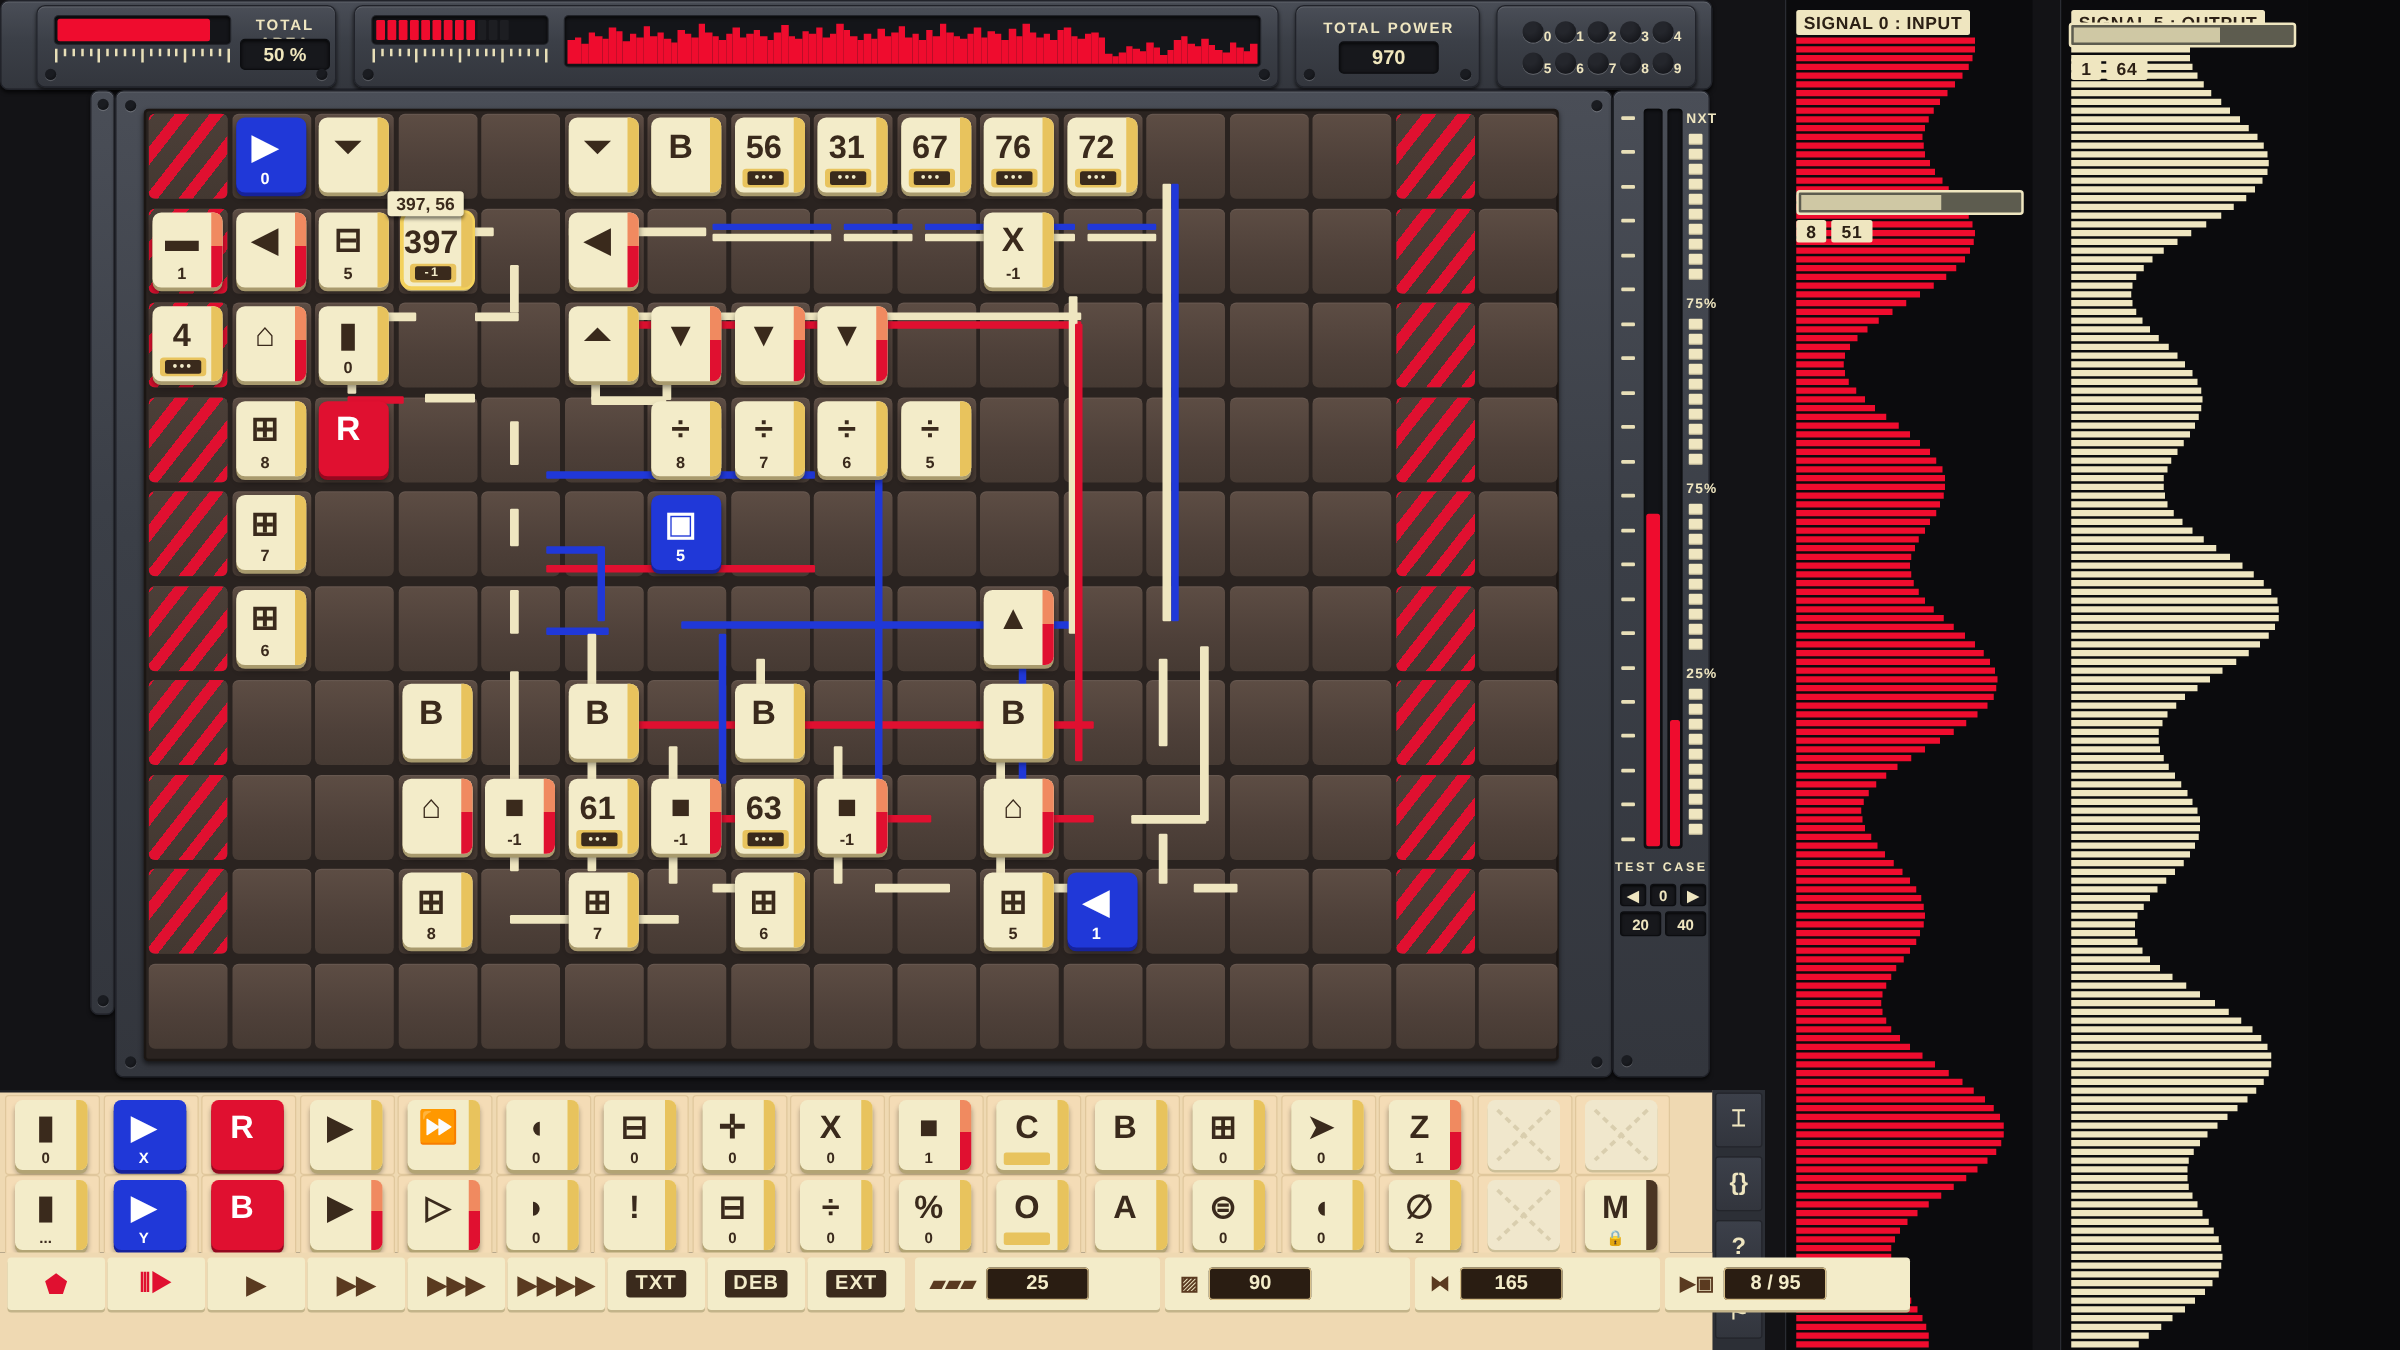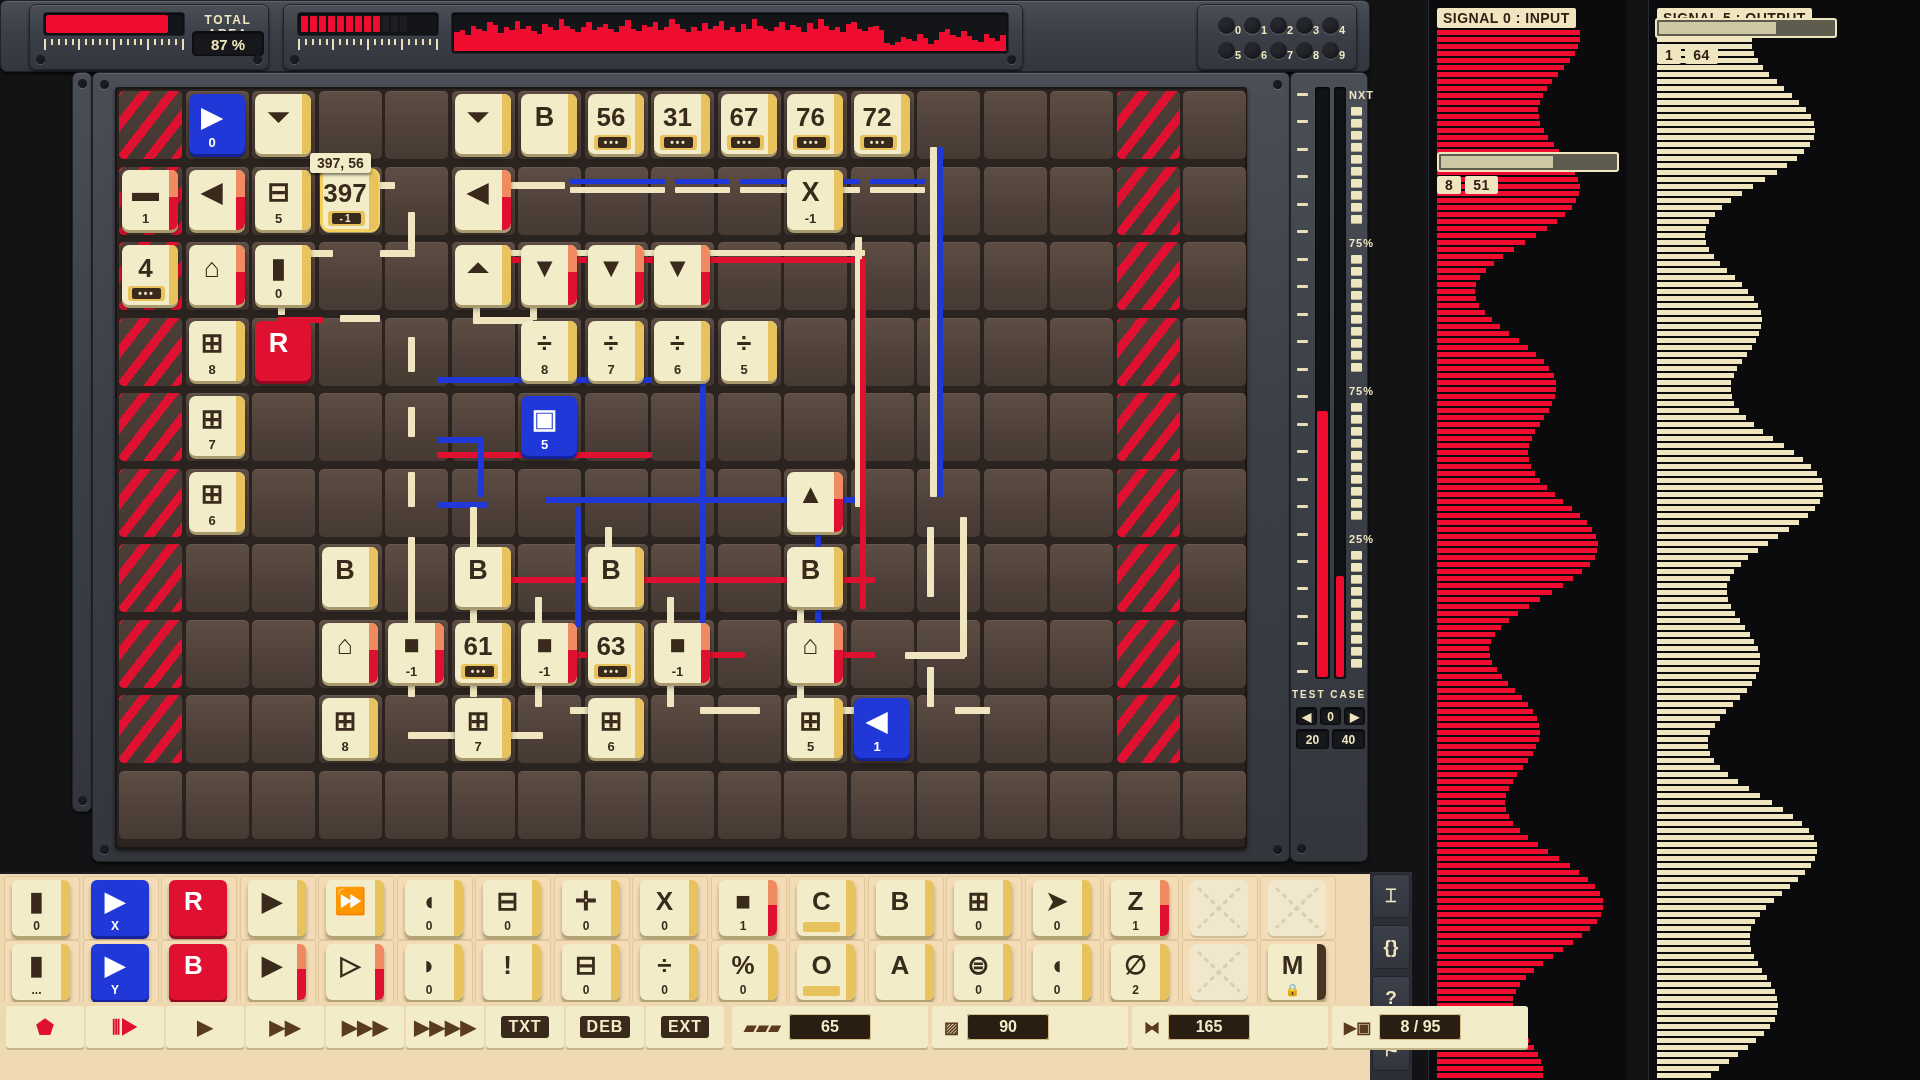--- a/index.html
+++ b/index.html
@@ -207,21 +207,21 @@
           <i style="height: 6px;"></i>
           <i style="height: 6px;"></i>
           <i style="height: 11px;"></i>
           <i style="height: 6px;"></i>
           <i style="height: 6px;"></i>
           <i style="height: 6px;"></i>
           <i style="height: 6px;"></i>
           <i style="height: 11px;"></i>
         </div>
       <div class="cap-title" style="left:160px; top:8px; width:76px;">TOTAL AREA</div>
-      <div class="big-readout" style="left:162px; top:26px; width:72px; height:25px; font-size:15px; line-height:25px;">87 %</div>
+      <div class="big-readout" style="left:162px; top:26px; width:72px; height:25px; font-size:15px; line-height:25px;">50 %</div>
       <div class="screw" style="left:6px; bottom:5px;"></div>
       <div class="screw" style="right:6px; bottom:5px;"></div>
     </div>
 
     <div class="tp-seg panel" style="left:282px; width:740px;">
       <div class="bar-frame" style="left:14px; top:8px; width:140px; height:22px;">
         <div id="pw-segments" style="position:absolute; left:3px; top:3px; bottom:3px; display:flex; gap:2px;">
             <i style="width: 7px; background: rgb(239, 12, 46); display: block; border-radius: 1px;"></i>
             <i style="width: 7px; background: rgb(239, 12, 46); display: block; border-radius: 1px;"></i>
             <i style="width: 7px; background: rgb(239, 12, 46); display: block; border-radius: 1px;"></i>
@@ -360,20 +360,26 @@
             <i style="flex: 1 1 0%; height: 48%; background: rgb(239, 12, 46); display: block;"></i>
             <i style="flex: 1 1 0%; height: 36%; background: rgb(239, 12, 46); display: block;"></i>
             <i style="flex: 1 1 0%; height: 28%; background: rgb(239, 12, 46); display: block;"></i>
             <i style="flex: 1 1 0%; height: 44%; background: rgb(239, 12, 46); display: block;"></i>
           </div>
       </div>
       <div class="screw" style="left:6px; bottom:5px;"></div>
       <div class="screw" style="right:6px; bottom:5px;"></div>
     </div>
 
+    <div class="tp-seg panel" style="left:1035px; width:148px;">
+      <div class="cap-title" style="left:0; top:10px; width:148px;">TOTAL POWER</div>
+      <div class="big-readout" style="left:34px; top:28px; width:80px; height:26px; font-size:16px; line-height:26px;">970</div>
+      <div class="screw" style="left:6px; bottom:5px;"></div>
+      <div class="screw" style="right:6px; bottom:5px;"></div>
+    </div>
 
     <div class="tp-seg panel" style="left:1196px; width:160px;">
       <div id="keypad" style="left:0; top:0; width:160px; height:66px;">
           <div class="kp-dot" style="left: 20px; top: 12px;"></div>
           <div class="kp-num" style="left: 37px; top: 19px;">0</div>
           <div class="kp-dot" style="left: 46px; top: 12px;"></div>
           <div class="kp-num" style="left: 63px; top: 19px;">1</div>
           <div class="kp-dot" style="left: 72px; top: 12px;"></div>
           <div class="kp-num" style="left: 89px; top: 19px;">2</div>
           <div class="kp-dot" style="left: 98px; top: 12px;"></div>
@@ -1580,21 +1586,21 @@
         <span class="tag">TXT</span>
       </div>
       <div class="sbtn" style="left: 566px; width: 78px;">
         <span class="tag">DEB</span>
       </div>
       <div class="sbtn" style="left: 646px; width: 78px;">
         <span class="tag">EXT</span>
       </div>
       <div class="sbtn" style="left: 732px; width: 196px; justify-content: flex-start; padding-left: 12px;">
         <span class="micon" style="font-size: 16px;">▰▰▰</span>
-        <span class="counter">65</span>
+        <span class="counter">25</span>
       </div>
       <div class="sbtn" style="left: 932px; width: 196px; justify-content: flex-start; padding-left: 12px;">
         <span class="micon" style="font-size: 16px;">▨</span>
         <span class="counter">90</span>
       </div>
       <div class="sbtn" style="left: 1132px; width: 196px; justify-content: flex-start; padding-left: 12px;">
         <span class="micon" style="font-size: 16px;">⧓</span>
         <span class="counter">165</span>
       </div>
       <div class="sbtn" style="left: 1332px; width: 196px; justify-content: flex-start; padding-left: 12px;">

